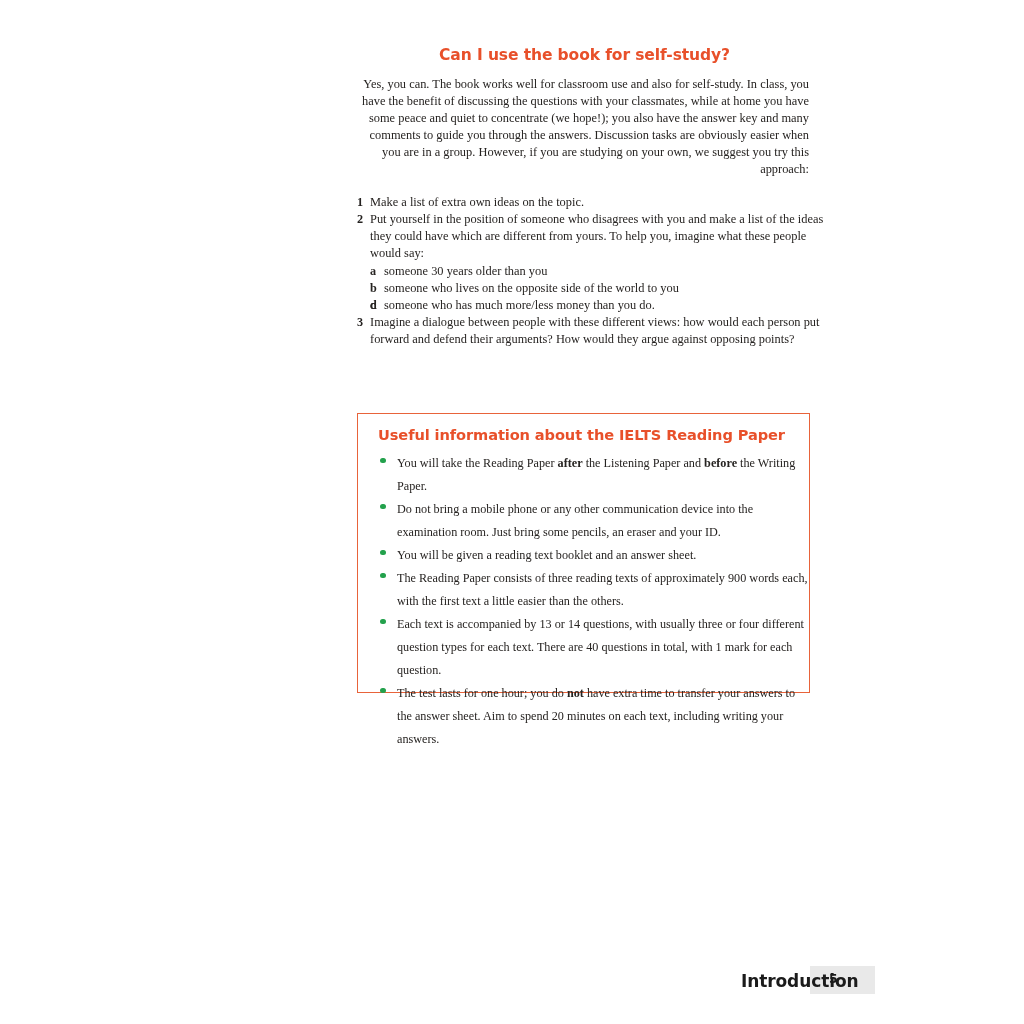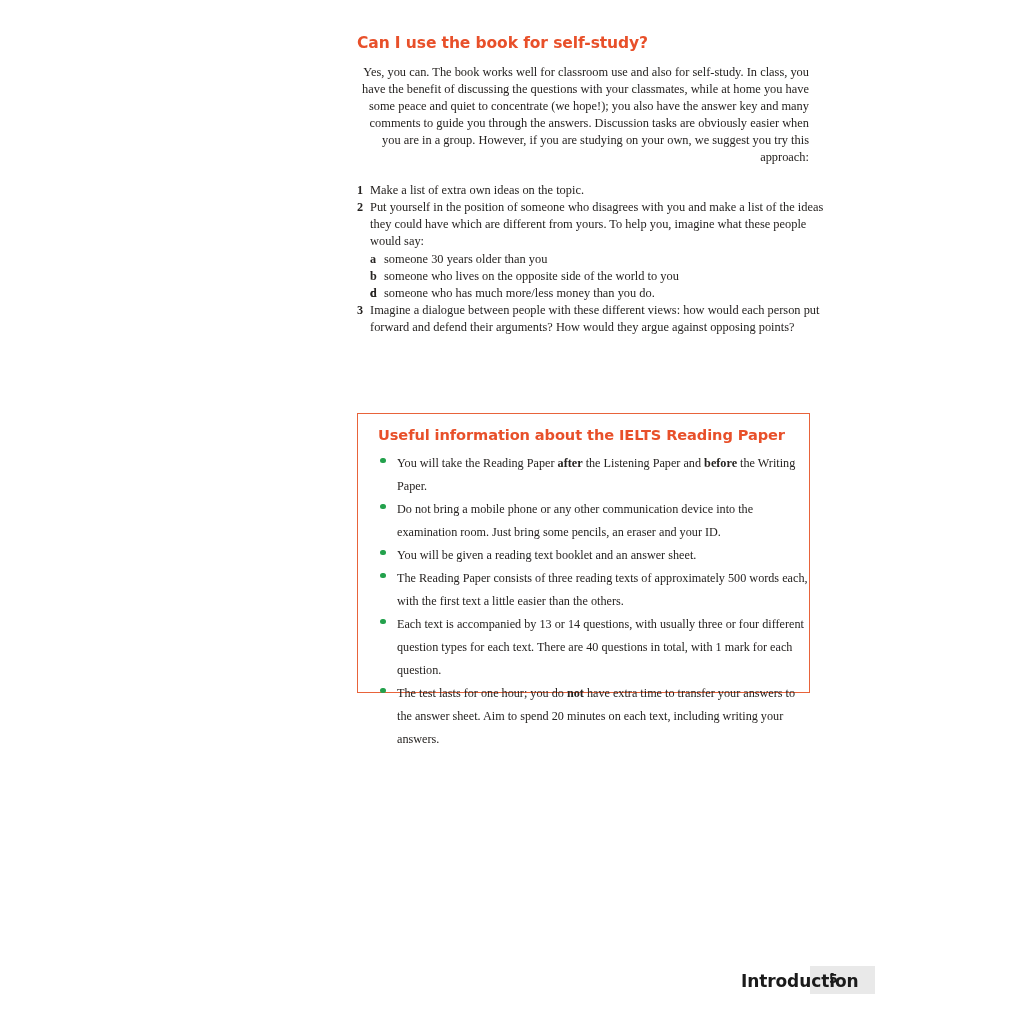--- a/index.html
+++ b/index.html
@@ -30,22 +30,23 @@
     width: 455px;
   }
 
   
   .section-heading {
     font-family: "DejaVu Sans", sans-serif;
     font-weight: bold;
     font-size: 15.5px;
     letter-spacing: -0.1px;
     color: #e8502a;
-    margin: 4px 0 11px 0;
+    margin: 16px 0 11px 0;
     line-height: 1.2;
+    text-align: center;
   }
 
   
   .body-par {
     font-family: "Liberation Serif", serif;
     font-size: 12.4px;
     line-height: 17.1px;
     color: #262321;
     margin: 0 0 16px 0;
     text-align: right;
@@ -233,21 +234,21 @@
     </ol>
   </div>
 
   <div class="info-box">
     <div class="info-box-inner">
       <h2 class="info-heading">Useful information about the IELTS Reading Paper</h2>
       <ul class="bullet-list" id="info-bullets">
           <li class="bullet-item"><span class="bullet-dot"></span><span><span>You will take the Reading Paper </span><b>after</b><span> the Listening Paper and </span><b>before</b><span> the Writing Paper.</span></span></li>
           <li class="bullet-item"><span class="bullet-dot"></span><span><span>Do not bring a mobile phone or any other communication device into the examination room. Just bring some pencils, an eraser and your ID.</span></span></li>
           <li class="bullet-item"><span class="bullet-dot"></span><span><span>You will be given a reading text booklet and an answer sheet.</span></span></li>
-          <li class="bullet-item"><span class="bullet-dot"></span><span><span>The Reading Paper consists of three reading texts of approximately 500 words each, with the first text a little easier than the others.</span></span></li>
+          <li class="bullet-item"><span class="bullet-dot"></span><span><span>The Reading Paper consists of three reading texts of approximately 900 words each, with the first text a little easier than the others.</span></span></li>
           <li class="bullet-item"><span class="bullet-dot"></span><span><span>Each text is accompanied by 13 or 14 questions, with usually three or four different question types for each text. There are 40 questions in total, with 1 mark for each question.</span></span></li>
           <li class="bullet-item"><span class="bullet-dot"></span><span><span>The test lasts for one hour; you do </span><b>not</b><span> have extra time to transfer your answers to the answer sheet. Aim to spend 20 minutes on each text, including writing your answers.</span></span></li>
         </ul>
     </div>
   </div>
 
   <div class="footer">
     <div class="footer-pagebox"></div>
     <div class="footer-label">Introduction</div>
     <div class="footer-pagenum">5</div>

